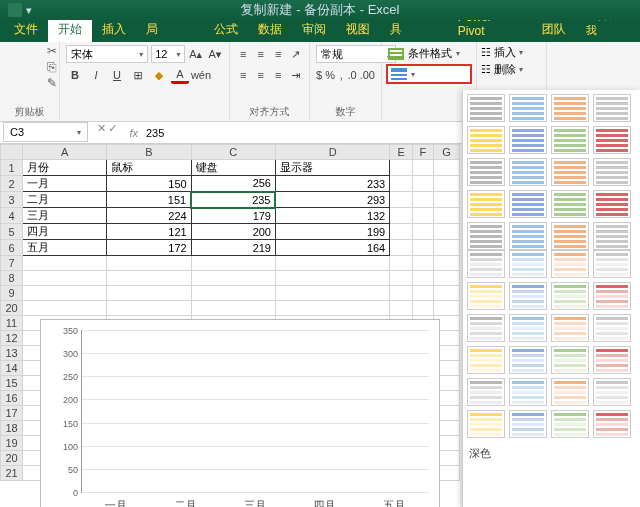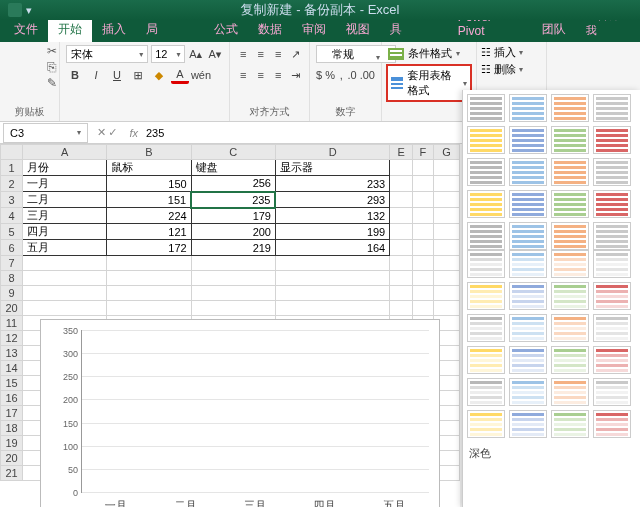--- a/index.html
+++ b/index.html
@@ -2,39 +2,39 @@
 <html><head>
 <meta charset="utf-8">
 <style>
 *{box-sizing:border-box;margin:0;padding:0;font-family:"Microsoft YaHei",SimSun,sans-serif;font-size:11px}
 body{background:#f0f0f0;width:640px;height:507px;overflow:hidden;position:relative}
 .titlebar{height:20px;background:linear-gradient(#1a6b4a,#0f5a3a);display:flex;align-items:center;padding:0 8px;color:#fff;position:relative}
 .titlebar .doc{position:absolute;left:50%;transform:translateX(-50%);font-size:13px;color:#cde}
 .qat{display:flex;gap:4px;align-items:center}
 .qat-icon{width:14px;height:14px;background:#2a7a5a;border-radius:2px}
 .ribbon-tabs{height:22px;background:#0f5a3a;display:flex;align-items:end;padding-left:4px}
-.tab{padding:4px 10px;color:#f9a8d4;cursor:pointer;font-size:12px}
+.tab{padding:4px 10px;color:#fde047;cursor:pointer;font-size:12px}
 .tab.active{background:#fff;color:#217346}
 .ribbon{height:80px;background:#f5f5f5;border-bottom:1px solid #d0d0d0;display:flex}
 .rgroup{border-right:1px solid #e0e0e0;padding:3px 6px;display:flex;flex-direction:column;position:relative}
 .rgroup .lbl{position:absolute;bottom:2px;left:0;right:0;text-align:center;font-size:10px;color:#666}
 .paste-big{width:40px;height:48px;display:flex;flex-direction:column;align-items:center;justify-content:center;gap:2px}
 .paste-icon{width:26px;height:30px;background:linear-gradient(#f7d77a,#e8b733);border:1px solid #c89820;border-radius:2px;position:relative}
 .paste-icon::after{content:"";position:absolute;top:6px;left:4px;right:4px;bottom:4px;background:#fff;border-radius:1px}
 .scissors{font-size:12px;color:#555}
 .font-row{display:flex;gap:3px;align-items:center;margin-bottom:3px}
 .font-sel{width:90px;height:18px;border:1px solid #ccc;background:#fff;padding:0 4px;font-size:11px;display:flex;align-items:center;justify-content:space-between}
 .size-sel{width:36px;height:18px;border:1px solid #ccc;background:#fff;padding:0 3px;font-size:11px;display:flex;align-items:center;justify-content:space-between}
 .btn{width:18px;height:18px;display:flex;align-items:center;justify-content:center;cursor:pointer;color:#444;border-radius:2px}
-.nfmt{width:80px;height:18px;border:1px solid #ccc;background:#fff;font-size:11px;display:flex;align-items:flex-end;padding:0 15px;justify-content:space-between}
+.nfmt{width:80px;height:18px;border:1px solid #ccc;background:#fff;font-size:11px;display:flex;align-items:flex-end;padding:0 4px;justify-content:space-between}
 .styles{width:95px;padding:3px 4px;display:flex;flex-direction:column;gap:2px}
 .style-btn{display:flex;align-items:center;gap:4px;padding:1px 2px;font-size:11px;cursor:pointer}
 .style-btn.hl{border:2px solid #d93025;padding:2px 3px;background:#fff}
 .style-ico{width:16px;height:12px}
-.namebox-row{height:22px;background:#fff;border-bottom:1px solid #d0d0d0;display:flex;align-items:center}
+.namebox-row{height:22px;background:#fff;border-bottom:1px solid #d0d0d0;display:flex;}
 .namebox{width:85px;height:20px;border:1px solid #ccc;margin:0 3px;padding:0 6px;display:flex;align-items:center;justify-content:space-between;font-size:11px}
 .fx-btns{display:flex;gap:2px;padding:0 6px;color:#888}
 .fx-input{flex:1;padding:0 6px;font-size:11px;display:flex;align-items:center}
 .fx-input::before{content:"fx";font-style:italic;color:#888;margin-right:8px}
 .grid-area{position:absolute;top:144px;left:0;right:180px;bottom:0;background:#fff;overflow:hidden}
 .grid{border-collapse:collapse;width:100%}
 .grid th,.grid td{border:1px solid #d4d4d4;height:15px;font-size:11px;text-align:center;background:#fff}
 .grid th{background:#e8e8e8;color:#444;font-weight:normal}
 .grid .rh{background:#e8e8e8;width:22px;color:#444}
 .grid td.data{border:1px solid #333;text-align:right;padding-right:4px}
@@ -161,21 +161,20 @@
         </svg>
       <span>条件格式</span>
         <span class="dd">▾</span>
     </div>
     <div class="style-btn hl">
       <svg class="style-ico">
           <rect width="16" height="12" fill="#4a90d9"></rect>
           <rect y="4" width="16" height="2" fill="#fff"></rect>
           <rect y="8" width="16" height="2" fill="#fff"></rect>
         </svg>
-      <span>套用表格格式</span>
         <span class="dd">▾</span>
     </div>
   </div>
   <div class="cells rgroup">
     <div class="cell-btn">☷ <span>插入</span><span class="dd">▾</span></div>
     <div class="cell-btn">☷ <span>删除</span><span class="dd">▾</span></div>
   </div>
 </div>
 
 <div class="namebox-row">

